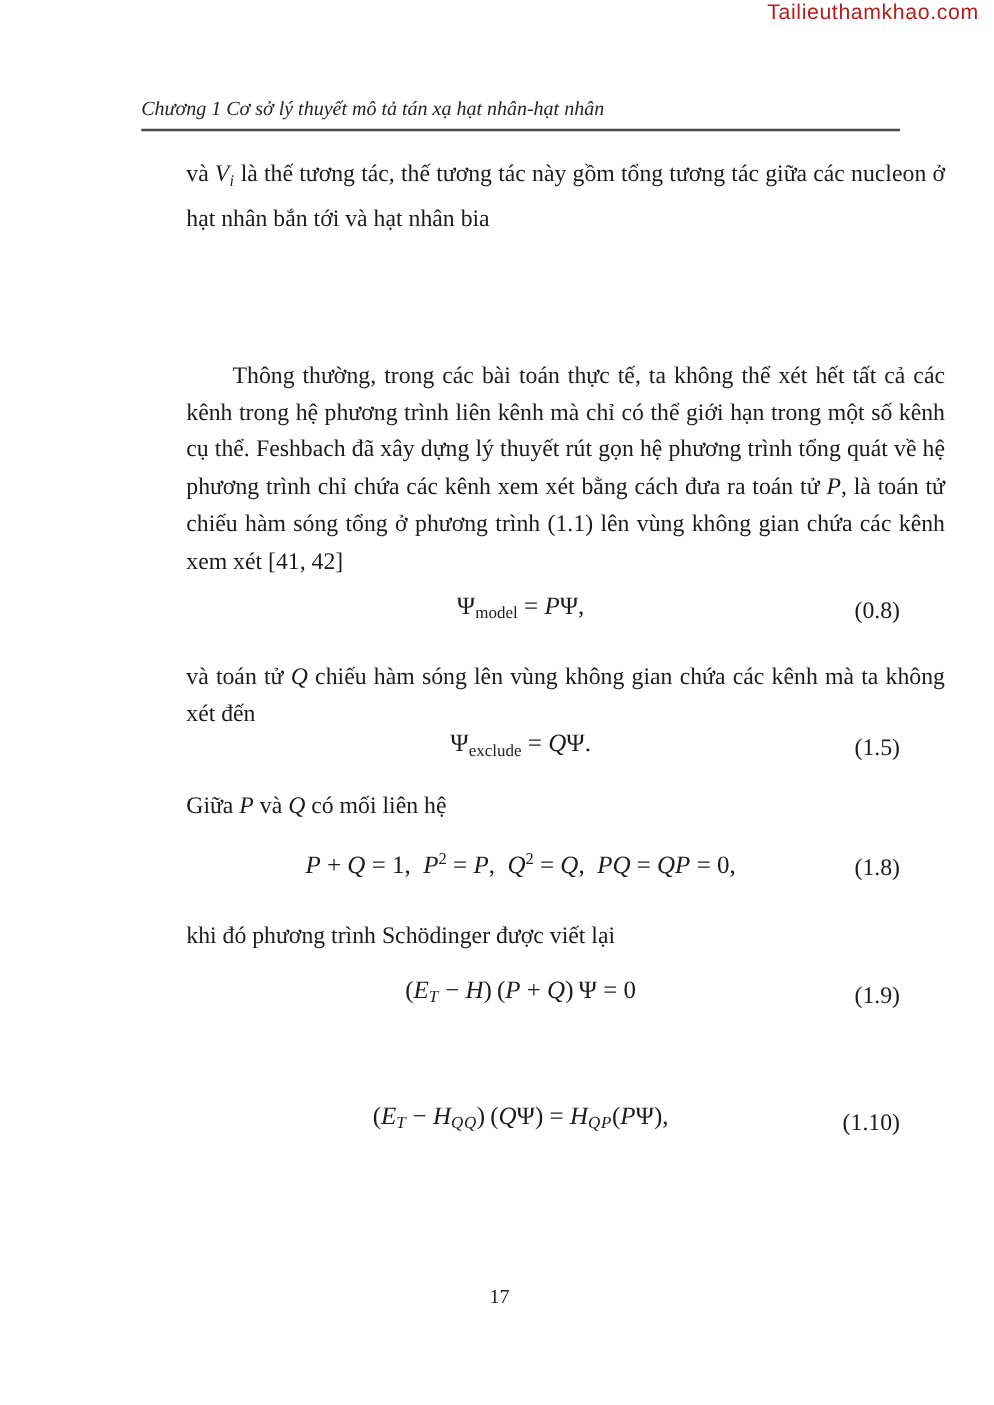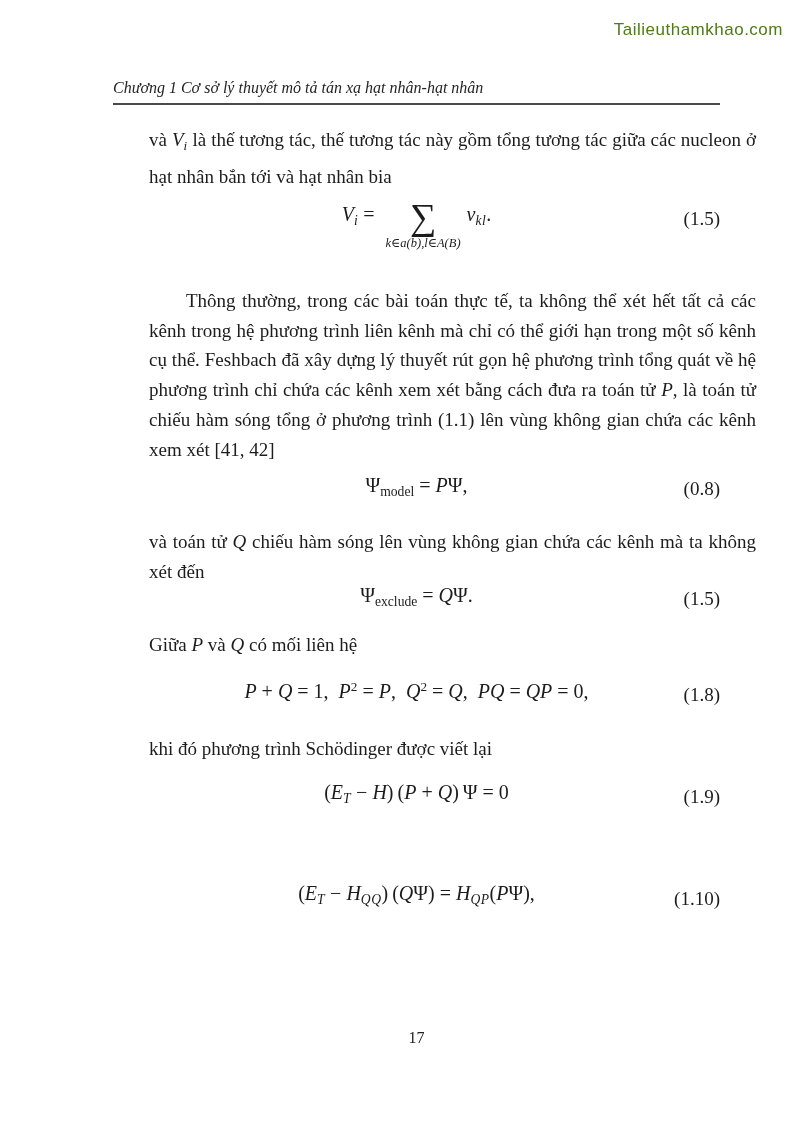--- a/index.html
+++ b/index.html
@@ -5,23 +5,23 @@
   html,body{margin:0;padding:0;background:#ffffff;}
   .page{
     position:relative;
     width:795px;height:1124px;
     background:#ffffff;
     font-family:"Liberation Serif","DejaVu Serif",serif;
     color:#1c1c1c;
     overflow:hidden;
   }
   .watermark{
-    position:absolute;top:20px;right:12px;
+    position:absolute;top:0;right:12px;
     font-family:"Liberation Sans","DejaVu Sans",sans-serif;
-    font-size:17px;color:#4d7c0f;letter-spacing:0.5px;
+    font-size:17px;color:#b91c1c;letter-spacing:0.5px;
   }
   .runhead{
     position:absolute;left:113px;top:79px;width:607px;
     font-style:italic;font-size:16px;color:#242424;
     padding-bottom:6px;
     border-bottom:2.5px solid #4a4a4a;
   }
   .p{
     position:absolute;left:113px;width:607px;
     font-size:19px;line-height:30px;
@@ -42,39 +42,35 @@
   .tk-rsub{ font-size:68%;vertical-align:-0.28em; }
   .tk-sup{ font-size:66%;vertical-align:0.5em; }
   .sum{
     display:inline-block;text-align:center;
     vertical-align:-1.3em;line-height:1;
     margin:0 6px;
   }
   .sum-sigma{ display:block;font-size:37px;line-height:38px; }
   .sum-limits{ display:block;font-size:12.5px;line-height:15px;font-style:italic; }
   .pagenum{
-    position:absolute;left:113px;width:607px;top:1029px;
+    position:absolute;left:96px;width:607px;top:1029px;
     text-align:center;font-size:16px;color:#222;
   }
 </style>
 </head>
 <body>
 
 <div class="page">
 
   <div class="watermark">Tailieuthamkhao.com</div>
 
   <div class="runhead">Chương 1 Cơ sở lý thuyết mô tả tán xạ hạt nhân-hạt nhân</div>
 
   <div class="p" style="top:124px;line-height:31px"><span class="tk-r">và </span><span class="tk-i">V</span><span class="tk-isub">i</span><span class="tk-r"> là thế tương tác, thế tương tác này gồm tổng tương tác giữa các nucleon ở hạt nhân bắn tới và hạt nhân bia</span></div>
 
-  <div class="eq" style="top:198px;height:56px">
-    <span class="eq-body"><span class="tk-i">V</span><span class="tk-isub">i</span><span class="tk-r"> = </span><span class="sum"><span class="sum-sigma">∑</span><span class="sum-limits">k∈a(b),l∈A(B)</span></span><span class="tk-i">v</span><span class="tk-isub">kl</span><span class="tk-r">.</span></span>
-    <span class="eq-num raised">(1.5)</span>
-  </div>
 
   <div class="p indent" style="top:286px;line-height:29.7px"><span class="tk-r">Thông thường, trong các bài toán thực tế, ta không thể xét hết tất cả các kênh trong hệ phương trình liên kênh mà chỉ có thể giới hạn trong một số kênh cụ thể. Feshbach đã xây dựng lý thuyết rút gọn hệ phương trình tổng quát về hệ phương trình chỉ chứa các kênh xem xét bằng cách đưa ra toán tử </span><span class="tk-i">P</span><span class="tk-r">, là toán tử chiếu hàm sóng tổng ở phương trình (1.1) lên vùng không gian chứa các kênh xem xét [41, 42]</span></div>
 
   <div class="eq" style="top:474px;height:30px">
     <span class="eq-body"><span class="tk-r">Ψ</span><span class="tk-rsub">model</span><span class="tk-r"> = </span><span class="tk-i">P</span><span class="tk-r">Ψ,</span></span>
     <span class="eq-num">(0.8)</span>
   </div>
 
   <div class="p" style="top:527px"><span class="tk-r">và toán tử </span><span class="tk-i">Q</span><span class="tk-r"> chiếu hàm sóng lên vùng không gian chứa các kênh mà ta không xét đến</span></div>
 

